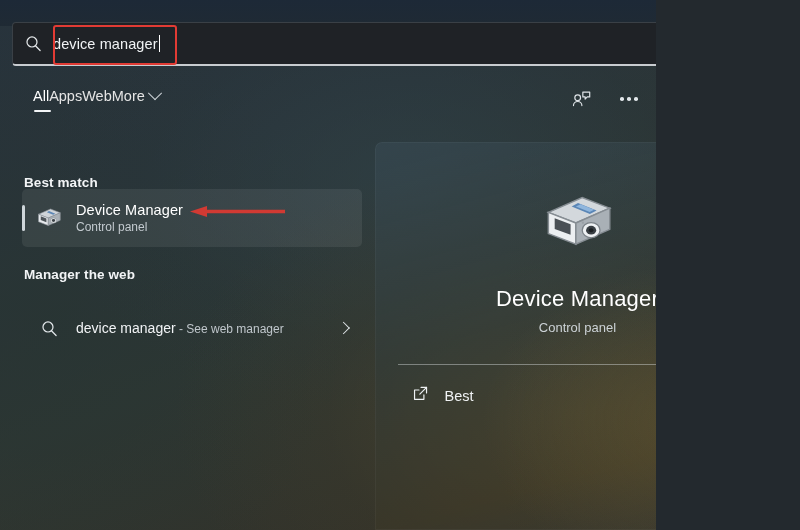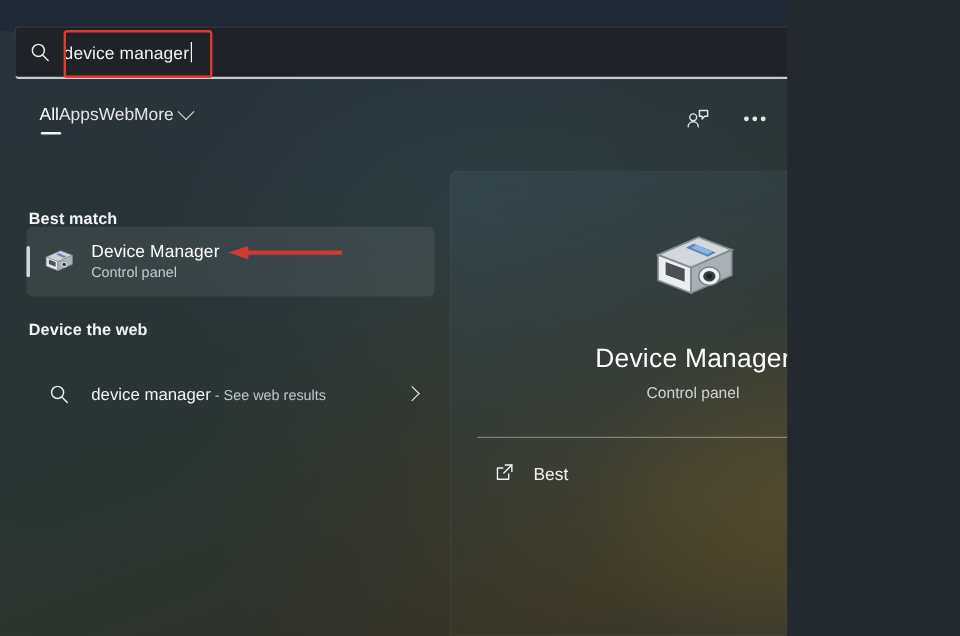--- a/index.html
+++ b/index.html
@@ -365,30 +365,30 @@
     </div>
   </div>
 
   <div class="arrow">
     <svg width="96" height="11" viewBox="0 0 96 11">
       <line x1="16" y1="5.5" x2="95" y2="5.5" stroke="#d13a33" stroke-width="3.6" stroke-linecap="butt"></line>
       <polygon points="0,5.5 17,0 17,11" fill="#d13a33"></polygon>
     </svg>
   </div>
 
-  <div class="section-title" id="web-title">Device the web</div>
+  <div class="section-title" id="web-title">Manager the web</div>
 
   <div class="result-row" id="web-row">
     <div class="row-icon">
       <svg width="17" height="17" viewBox="0 0 18 18" fill="none" style="color:#e3e8eb">
         <circle cx="7.4" cy="7.4" r="5.3" stroke="currentColor" stroke-width="1.3"></circle>
         <line x1="11.3" y1="11.6" x2="16" y2="16.4" stroke="currentColor" stroke-width="1.3" stroke-linecap="round"></line>
       </svg>
     </div>
-    <div class="web-label"><span>device manager</span><span class="sub"> - See web results</span></div>
+    <div class="web-label"><span>device manager</span><span class="sub"> - See web manager</span></div>
     <div class="row-chev"></div>
   </div>
 
   <div class="preview">
     <div class="preview-icon">
       <svg width="92" height="72" viewBox="0 0 40 34">
         <g>
           <path d="M6 12 L22 5 L35 10 L19 17 Z" fill="#d3d8dc" stroke="#868d93" stroke-width="0.7"></path>
           <path d="M6 12 L19 17 L19 27 L6 22 Z" fill="#eceff1" stroke="#868d93" stroke-width="0.7"></path>
           <path d="M19 17 L35 10 L35 20 L19 27 Z" fill="#a9b0b6" stroke="#868d93" stroke-width="0.7"></path>

